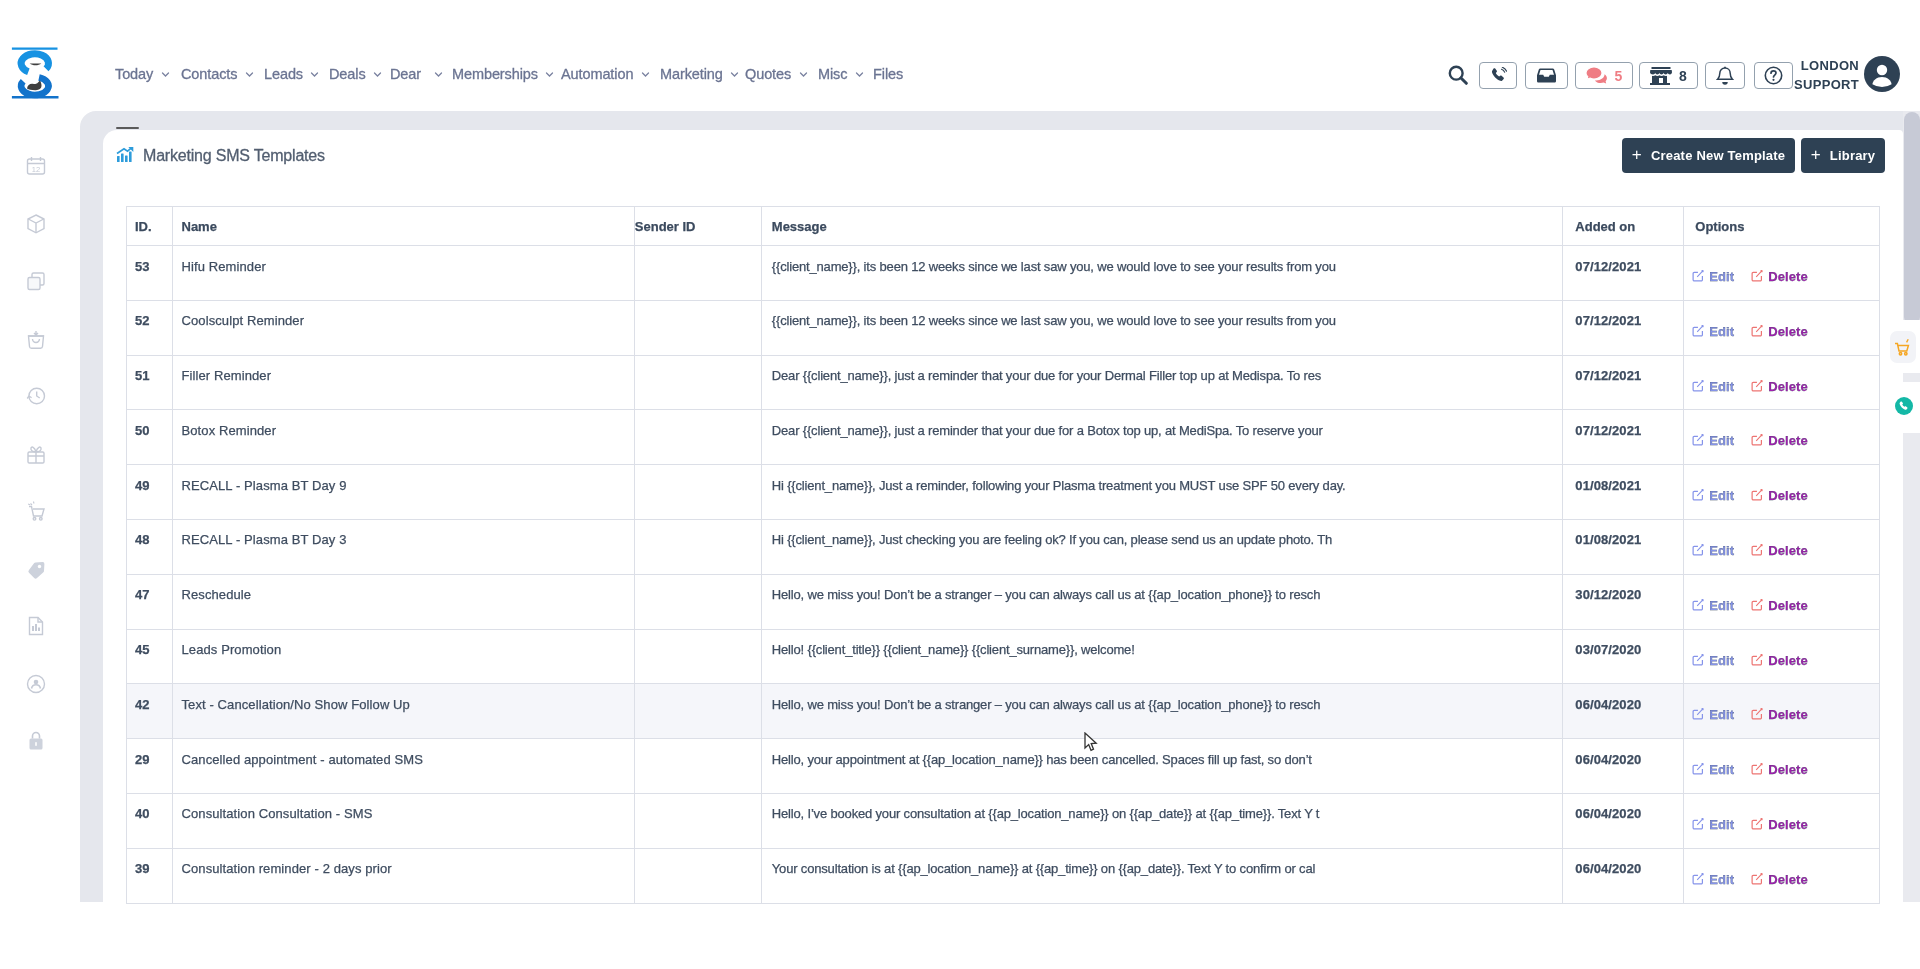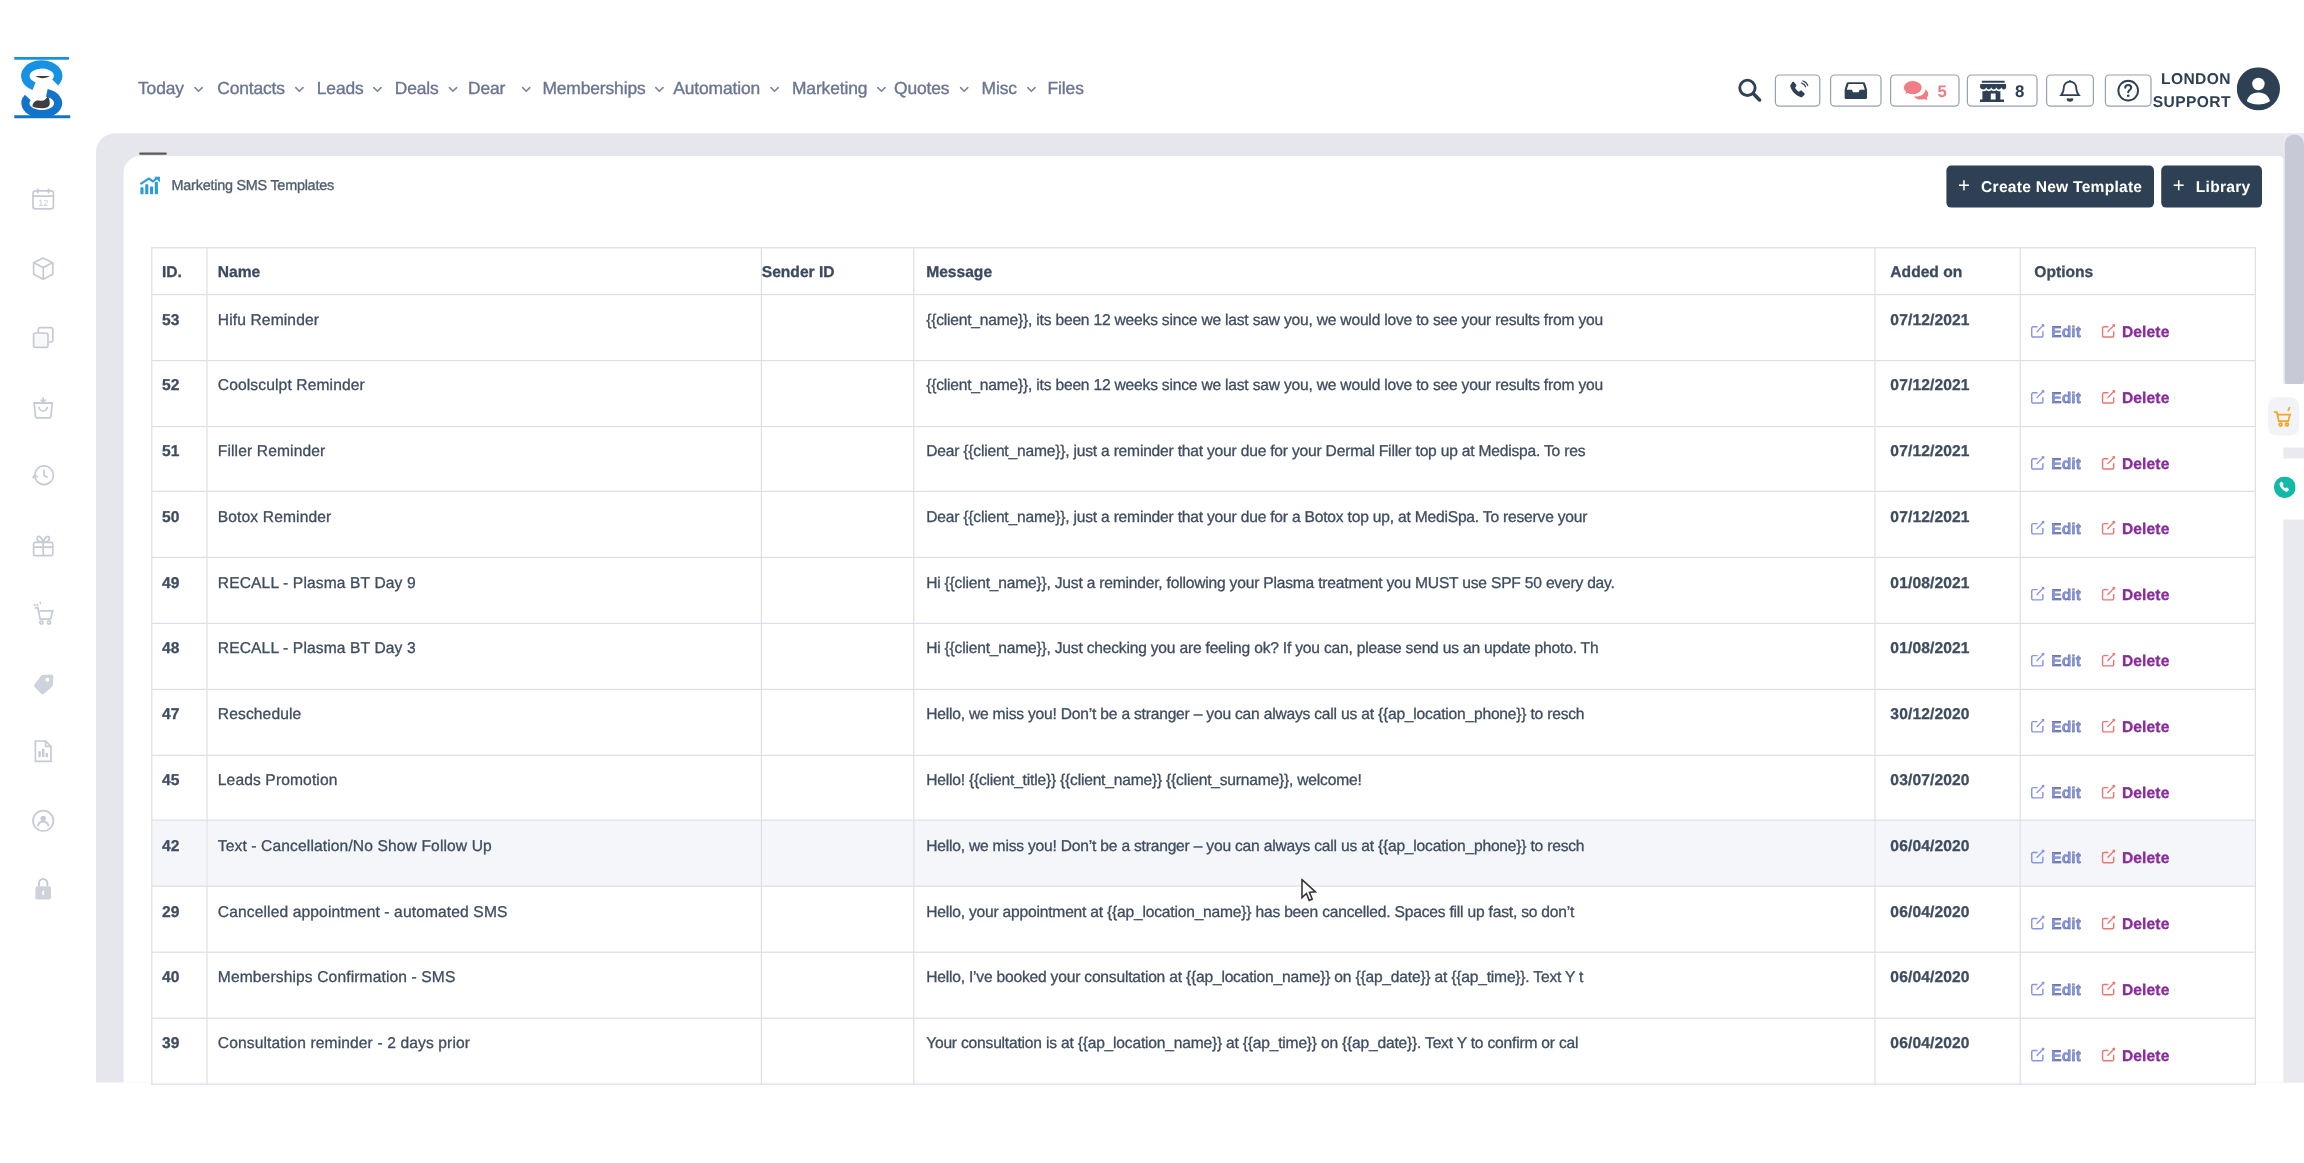--- a/index.html
+++ b/index.html
@@ -5,21 +5,21 @@
     font-family:"Liberation Sans", sans-serif; }
   .abs { position:absolute; }
   .nav { position:absolute; left:0; top:0; color:#6b7492; font-size:14.5px; font-weight:400;
     letter-spacing:-0.1px; -webkit-text-stroke:0.3px #6b7492; }
   .hbtn { position:absolute; top:62px; height:27px; border:1.5px solid #94a1ae; border-radius:4px;
     display:flex; align-items:center; justify-content:center; background:#fff; }
   .content { position:absolute; left:80px; top:111px; width:1840px; height:791px;
     background:#e5e7ed; border-top-left-radius:16px; }
   .card { position:absolute; left:103px; top:130px; width:1800px; height:772px;
     background:#fff; border-radius:14px 4px 0 0; }
-  .title { position:absolute; left:143px; top:147px; font-size:12px; font-weight:400;
+  .title { position:absolute; left:143px; top:147px; font-size:16px; font-weight:400;
     color:#525e70; letter-spacing:-0.2px; -webkit-text-stroke:0.3px #525e70; }
   .btn { position:absolute; top:138px; height:35px; background:#2e4154; border-radius:4px;
     color:#fff; font-size:13px; font-weight:700; display:flex; align-items:center;
     justify-content:center; letter-spacing:0.2px; }
   .btn .plus { font-size:17px; font-weight:400; margin-right:9px; position:relative; top:-1px; }
   table { position:absolute; left:126px; top:206px; border-collapse:collapse; table-layout:fixed;
     width:1753px; font-size:13px; color:#3f4d60; -webkit-text-stroke:0.25px #3f4d60; }
   td, th { border:1px solid #dcdfe7; vertical-align:top; text-align:left; overflow:hidden;
     white-space:nowrap; font-weight:400; }
   th { height:39px; padding:12px 0 0 0; font-size:13px; font-weight:700; color:#3b4a5e; }
@@ -372,21 +372,21 @@
         <td class="c6"><span class="lnk edit"><svg width="13" height="13" viewBox="0 0 14 14" fill="none" stroke="#8593ea" stroke-width="1.3">
               <path d="M11.2 7.6 V11.6 a1.2 1.2 0 0 1 -1.2 1.2 H2.4 a1.2 1.2 0 0 1 -1.2 -1.2 V4.8 a1.2 1.2 0 0 1 1.2 -1.2 H6.4"></path>
               <path d="M5.6 8.4 L12.1 1.6 M12.1 1.6 l-1.9 0.35 M12.1 1.6 l-0.35 1.9" stroke-width="1.2"></path>
             </svg> Edit</span><span class="lnk del"><svg width="13" height="13" viewBox="0 0 14 14" fill="none" stroke="#ed7472" stroke-width="1.3">
               <path d="M11.2 7.6 V11.6 a1.2 1.2 0 0 1 -1.2 1.2 H2.4 a1.2 1.2 0 0 1 -1.2 -1.2 V4.8 a1.2 1.2 0 0 1 1.2 -1.2 H6.4"></path>
               <path d="M5.6 8.4 L12.1 1.6 M12.1 1.6 l-1.9 0.35 M12.1 1.6 l-0.35 1.9" stroke-width="1.2"></path>
             </svg> Delete</span></td>
       </tr>
 <tr>
         <td class="c1">40</td>
-        <td class="c2">Memberships Confirmation - SMS</td>
+        <td class="c2">Consultation Consultation - SMS</td>
         <td class="c3"></td>
         <td class="c4">Hello, I’ve booked your consultation at {{ap_location_name}} on {{ap_date}} at {{ap_time}}. Text Y t</td>
         <td class="c5">06/04/2020</td>
         <td class="c6"><span class="lnk edit"><svg width="13" height="13" viewBox="0 0 14 14" fill="none" stroke="#8593ea" stroke-width="1.3">
               <path d="M11.2 7.6 V11.6 a1.2 1.2 0 0 1 -1.2 1.2 H2.4 a1.2 1.2 0 0 1 -1.2 -1.2 V4.8 a1.2 1.2 0 0 1 1.2 -1.2 H6.4"></path>
               <path d="M5.6 8.4 L12.1 1.6 M12.1 1.6 l-1.9 0.35 M12.1 1.6 l-0.35 1.9" stroke-width="1.2"></path>
             </svg> Edit</span><span class="lnk del"><svg width="13" height="13" viewBox="0 0 14 14" fill="none" stroke="#ed7472" stroke-width="1.3">
               <path d="M11.2 7.6 V11.6 a1.2 1.2 0 0 1 -1.2 1.2 H2.4 a1.2 1.2 0 0 1 -1.2 -1.2 V4.8 a1.2 1.2 0 0 1 1.2 -1.2 H6.4"></path>
               <path d="M5.6 8.4 L12.1 1.6 M12.1 1.6 l-1.9 0.35 M12.1 1.6 l-0.35 1.9" stroke-width="1.2"></path>
             </svg> Delete</span></td>

